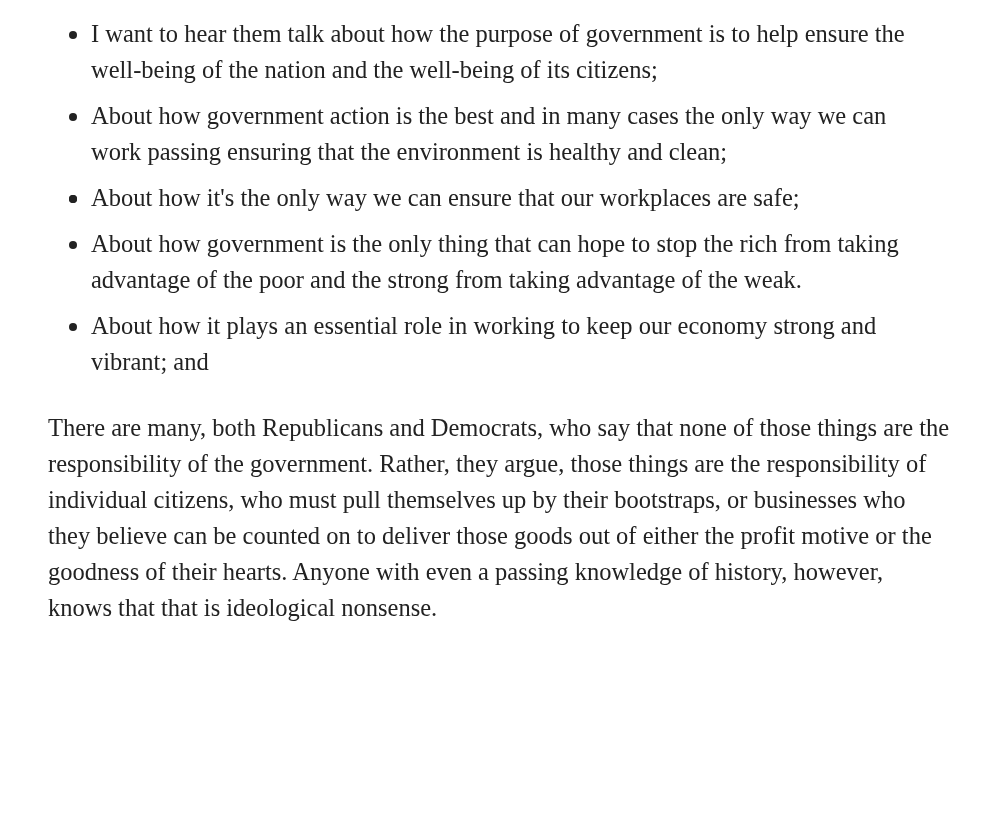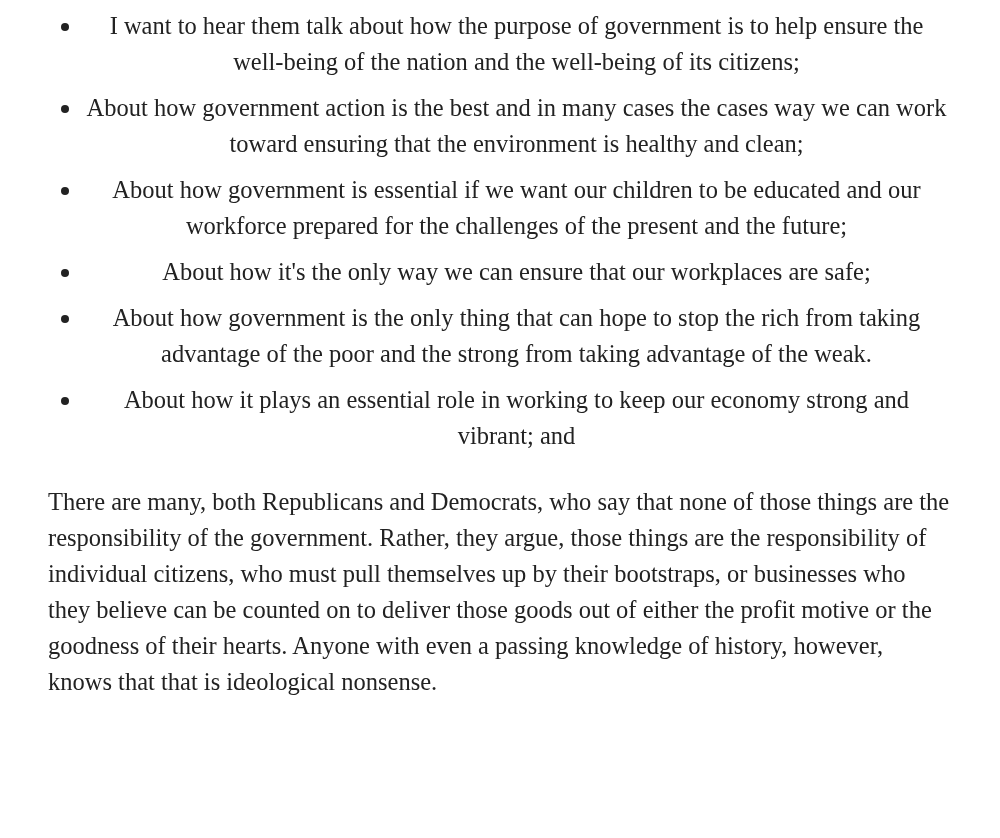--- a/index.html
+++ b/index.html
@@ -4,39 +4,39 @@
 <style>
   html, body { margin: 0; padding: 0; background: #ffffff; }
   body {
     width: 1000px; height: 838px; overflow: hidden;
     font-family: "Liberation Serif", "DejaVu Serif", serif;
     color: #222222;
     font-size: 24.5px;
     line-height: 36px;
   }
   .article { position: absolute; left: 44px; top: 4px; width: 910px; }
-  ul.bullets { list-style: none; margin: 4px; padding: 0; text-align: center; }
+  ul.bullets { list-style: none; margin: 12px; padding: 0; }
   ul.bullets li {
     position: relative;
     padding-left: 35px;
     margin-bottom: 10px;
   }
   ul.bullets li .bullet {
     position: absolute; left: 13px; top: 15px;
     width: 8px; height: 8px; border-radius: 50%;
     background: #222222;
   }
   p.body-para { margin: 4px; margin-top: 30px; }
 </style>
 </head>
 <body>
 
 <div class="article">
   <ul class="bullets">
     <li><span class="bullet"></span><span>I want to hear them talk about how the purpose of government is to help ensure the well-being of the nation and the well-being of its citizens;</span></li>
-    <li><span class="bullet"></span><span>About how government action is the best and in many cases the cases way we can work toward ensuring that the environment is healthy and clean;</span></li>
-    <li><span class="bullet"></span><span>About how government is essential if we want our children to be educated and our workforce prepared for the challenges of the present and the future;</span></li>
+    <li><span class="bullet"></span><span>About how government action is the best and in many cases the only way we can work passing ensuring that the environment is healthy and clean;</span></li>
+    <li><span class="bullet"></span></li>
     <li><span class="bullet"></span><span>About how it's the only way we can ensure that our workplaces are safe;</span></li>
     <li><span class="bullet"></span><span>About how government is the only thing that can hope to stop the rich from taking advantage of the poor and the strong from taking advantage of the weak.</span></li>
     <li><span class="bullet"></span><span>About how it plays an essential role in working to keep our economy strong and vibrant; and</span></li>
   </ul>
   <p class="body-para">There are many, both Republicans and Democrats, who say that none of those things are the responsibility of the government. Rather, they argue, those things are the responsibility of individual citizens, who must pull themselves up by their bootstraps, or businesses who they believe can be counted on to deliver those goods out of either the profit motive or the goodness of their hearts. Anyone with even a passing knowledge of history, however, knows that that is ideological nonsense.</p>
 </div>
 
 </body></html>

